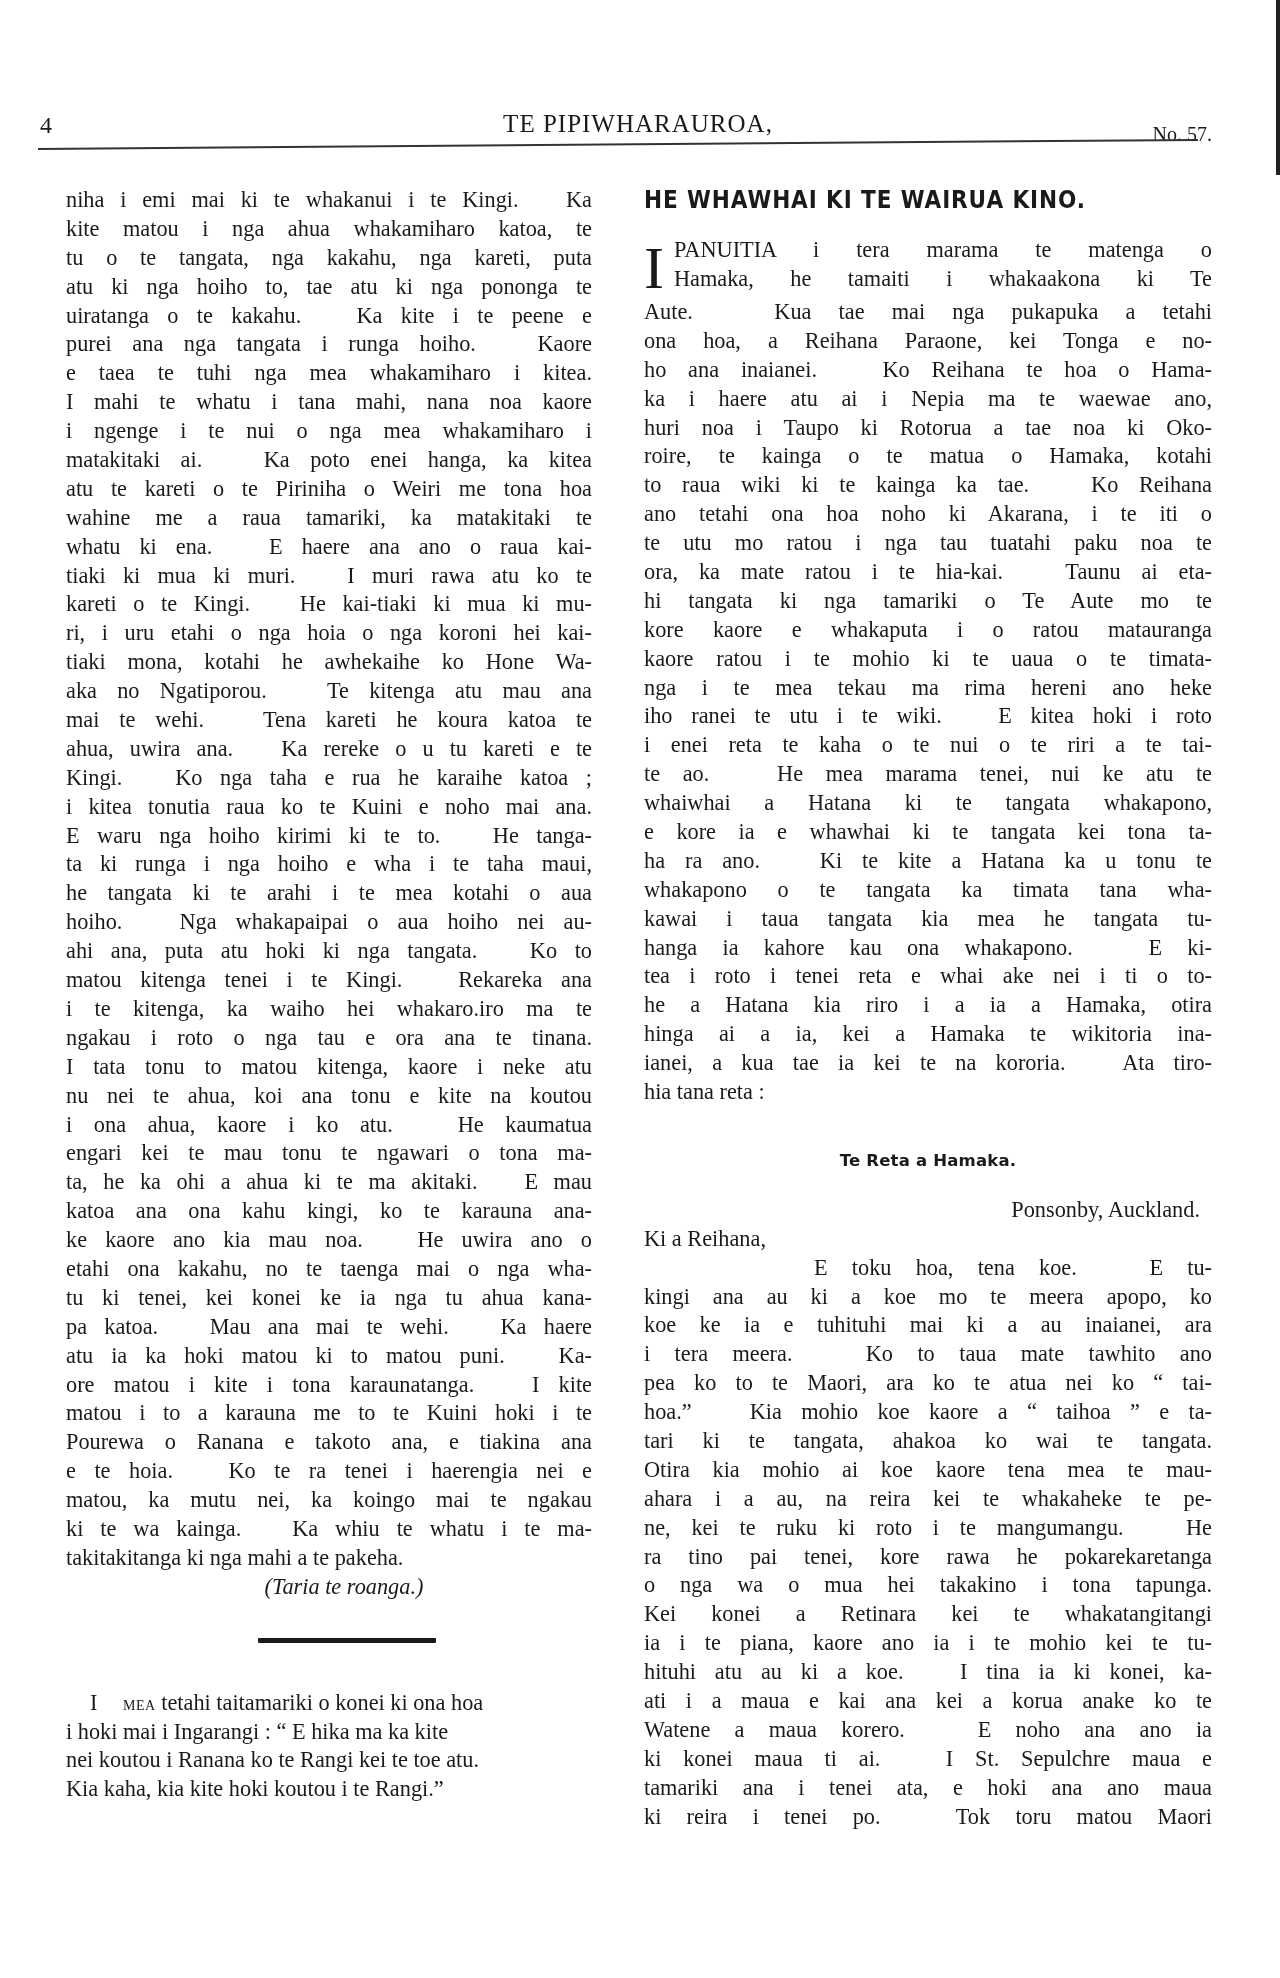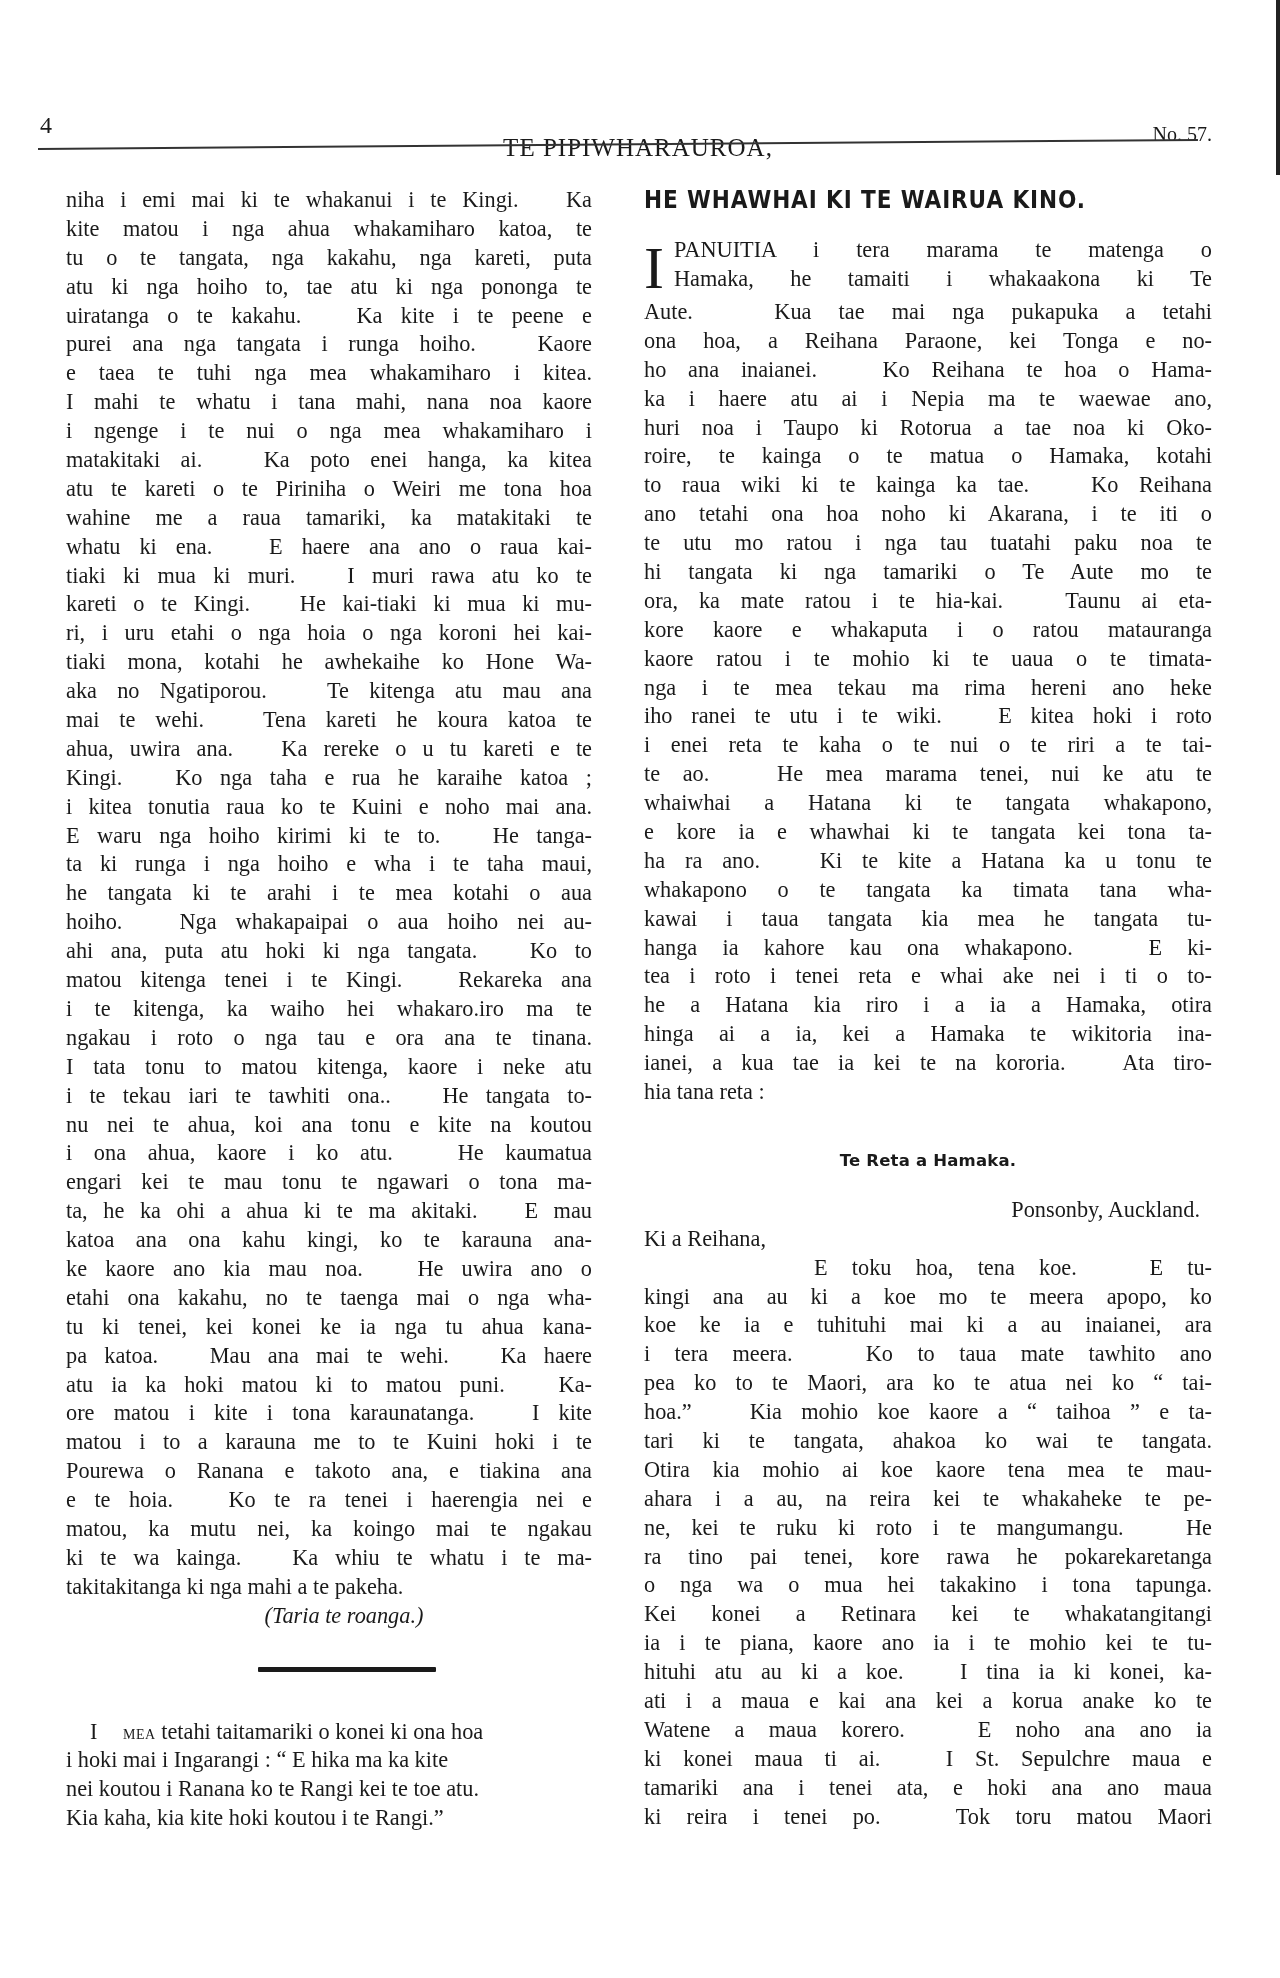--- a/index.html
+++ b/index.html
@@ -13,21 +13,21 @@
     background: #222;
   }
   .header {
     position: absolute; left: 40px; top: 108px; width: 1196px; height: 40px;
   }
   .header .page-num {
     position: absolute; left: 0; top: 4px; font-size: 24px;
   }
   .header .title {
     position: absolute; left: 0; right: 0; top: 2px; text-align: center;
-    font-size: 25px; letter-spacing: 1px; margin-top: 24px;
+    font-size: 25px; letter-spacing: 1px;
   }
   .header .issue {
     position: absolute; right: 24px; top: 0; font-size: 20px; margin-top: 15px;
   }
   .header-rule {
     position: absolute; left: 38px; top: 148px; width: 1160px; height: 2px;
     background: #333; transform: rotate(-0.45deg); transform-origin: left center;
   }
   .col {
     position: absolute; top: 186px; font-size: 22.3px; line-height: 28.9px;
@@ -100,21 +100,20 @@
       <span class="line">i kitea tonutia raua ko te Kuini e noho mai ana.</span>
       <span class="line">E waru nga hoiho kirimi ki te to.   He tanga-</span>
       <span class="line">ta ki runga i nga hoiho e wha i te taha maui,</span>
       <span class="line">he tangata ki te arahi i te mea kotahi o aua</span>
       <span class="line">hoiho.   Nga whakapaipai o aua hoiho nei au-</span>
       <span class="line">ahi ana, puta atu hoki ki nga tangata.   Ko to</span>
       <span class="line">matou kitenga tenei i te Kingi.   Rekareka ana</span>
       <span class="line">i te kitenga, ka waiho hei whakaro.iro ma te</span>
       <span class="line">ngakau i roto o nga tau e ora ana te tinana.</span>
       <span class="line">I tata tonu to matou kitenga, kaore i neke atu</span>
-      <span class="line">i te tekau iari te tawhiti ona..   He tangata to-</span>
       <span class="line">nu nei te ahua, koi ana tonu e kite na koutou</span>
       <span class="line">i ona ahua, kaore i ko atu.   He kaumatua</span>
       <span class="line">engari kei te mau tonu te ngawari o tona ma-</span>
       <span class="line">ta, he ka ohi a ahua ki te ma akitaki.   E mau</span>
       <span class="line">katoa ana ona kahu kingi, ko te karauna ana-</span>
       <span class="line">ke kaore ano kia mau noa.   He uwira ano o</span>
       <span class="line">etahi ona kakahu, no te taenga mai o nga wha-</span>
       <span class="line">tu ki tenei, kei konei ke ia nga tu ahua kana-</span>
       <span class="line">pa katoa.   Mau ana mai te wehi.   Ka haere</span>
       <span class="line">atu ia ka hoki matou ki to matou puni.   Ka-</span>
@@ -145,22 +144,22 @@
     <div id="right-lines" style="clear:both">
         <span class="line">Aute.   Kua tae mai nga pukapuka a tetahi</span>
         <span class="line">ona hoa, a Reihana Paraone, kei Tonga e no-</span>
         <span class="line">ho ana inaianei.   Ko Reihana te hoa o Hama-</span>
         <span class="line">ka i haere atu ai i Nepia ma te waewae ano,</span>
         <span class="line">huri noa i Taupo ki Rotorua a tae noa ki Oko-</span>
         <span class="line">roire, te kainga o te matua o Hamaka, kotahi</span>
         <span class="line">to raua wiki ki te kainga ka tae.   Ko Reihana</span>
         <span class="line">ano tetahi ona hoa noho ki Akarana, i te iti o</span>
         <span class="line">te utu mo ratou i nga tau tuatahi paku noa te</span>
+        <span class="line">ora, ka mate ratou i te hia-kai.   Taunu ai eta-</span>
         <span class="line">hi tangata ki nga tamariki o Te Aute mo te</span>
-        <span class="line">ora, ka mate ratou i te hia-kai.   Taunu ai eta-</span>
         <span class="line">kore kaore e whakaputa i o ratou matauranga</span>
         <span class="line">kaore ratou i te mohio ki te uaua o te timata-</span>
         <span class="line">nga i te mea tekau ma rima hereni ano heke</span>
         <span class="line">iho ranei te utu i te wiki.   E kitea hoki i roto</span>
         <span class="line">i enei reta te kaha o te nui o te riri a te tai-</span>
         <span class="line">te ao.   He mea marama tenei, nui ke atu te</span>
         <span class="line">whaiwhai a Hatana ki te tangata whakapono,</span>
         <span class="line">e kore ia e whawhai ki te tangata kei tona ta-</span>
         <span class="line">ha ra ano.   Ki te kite a Hatana ka u tonu te</span>
         <span class="line">whakapono o te tangata ka timata tana wha-</span>

